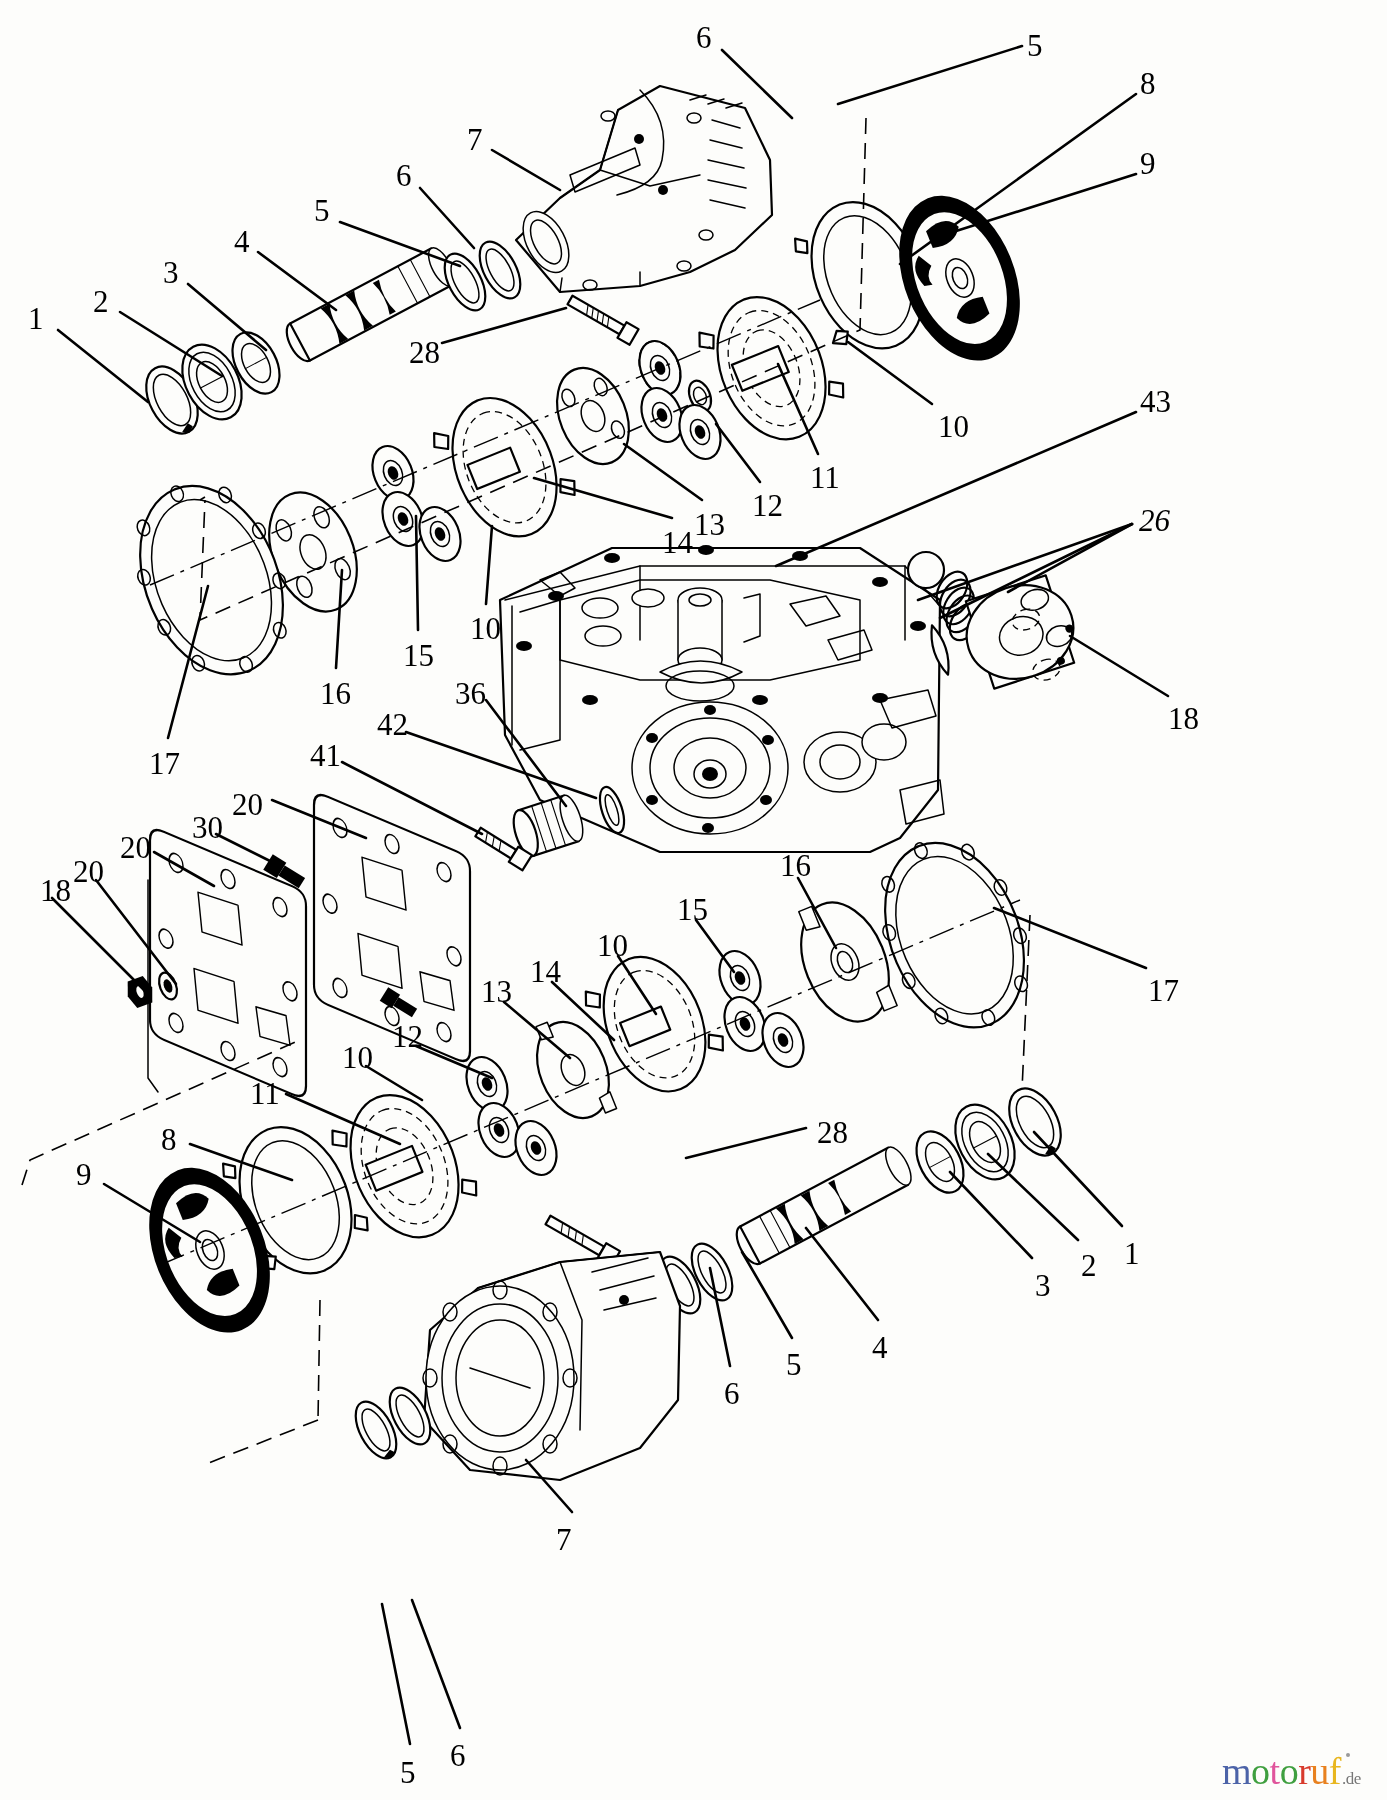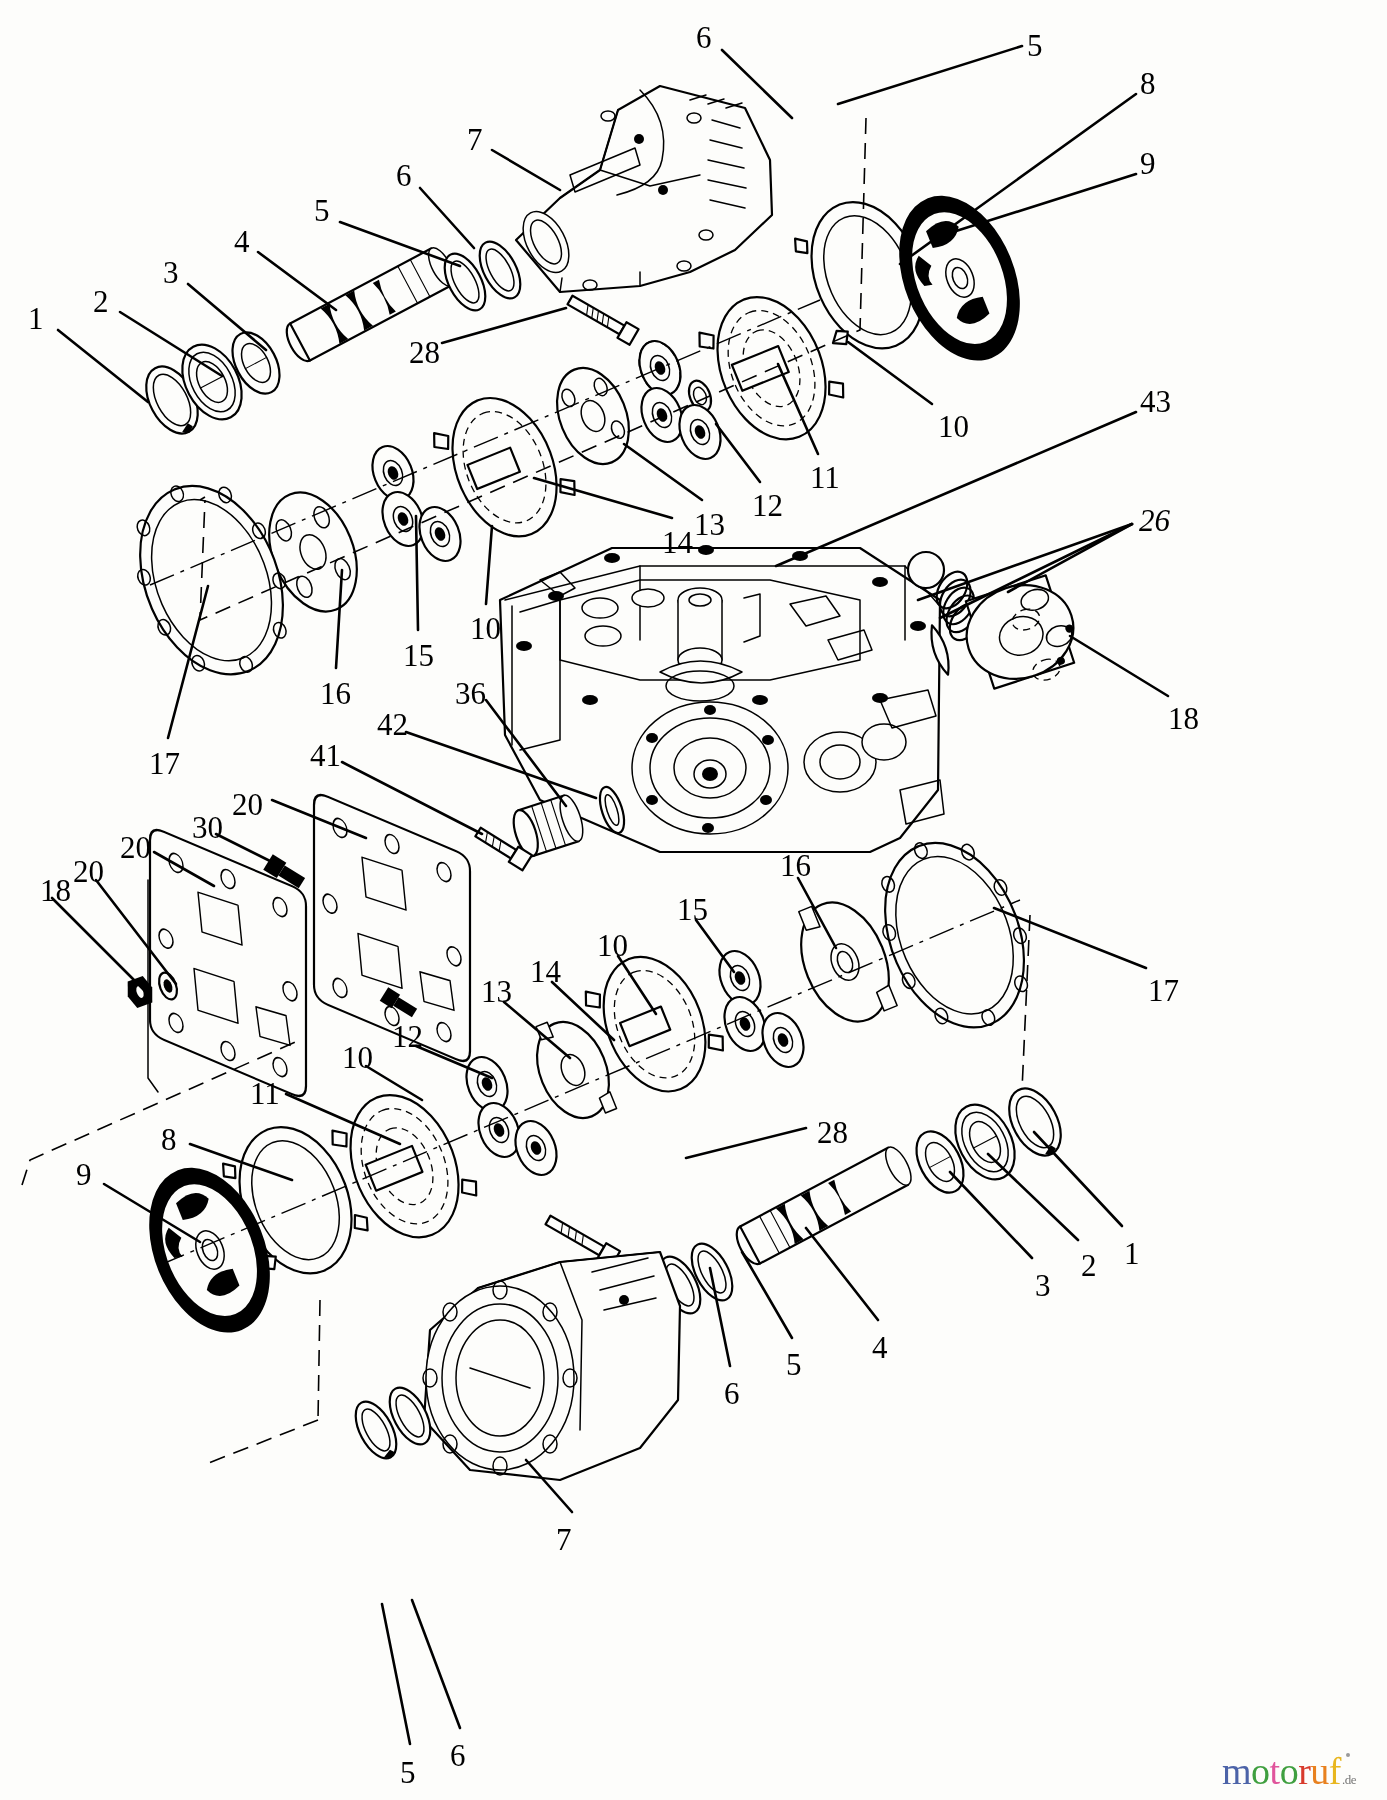--- a/index.html
+++ b/index.html
@@ -25,21 +25,21 @@
   #watermark{
     position:absolute;
     left:1222px;top:1752px;
     font-family:"Liberation Serif", serif;
     font-size:38px;
     letter-spacing:-0.5px;
     line-height:1;
     white-space:nowrap;
   }
   #watermark .wm-l{display:inline-block;}
-  #watermark .wm-tld{font-size:13px;color:#777777;vertical-align:baseline;margin-left:1px;}
+  #watermark .wm-tld{font-size:17px;color:#777777;vertical-align:baseline;margin-left:1px;}
   #watermark .wm-dot{position:absolute;left:124px;top:1px;width:4px;height:4px;border-radius:50%;background:#9a9a9a;}
 </style>
 </head>
 <body>
 
 <div id="page">
 
   <svg id="diagram-svg" viewBox="0 0 1387 1800" xmlns="http://www.w3.org/2000/svg">
     <defs>
       <style>

